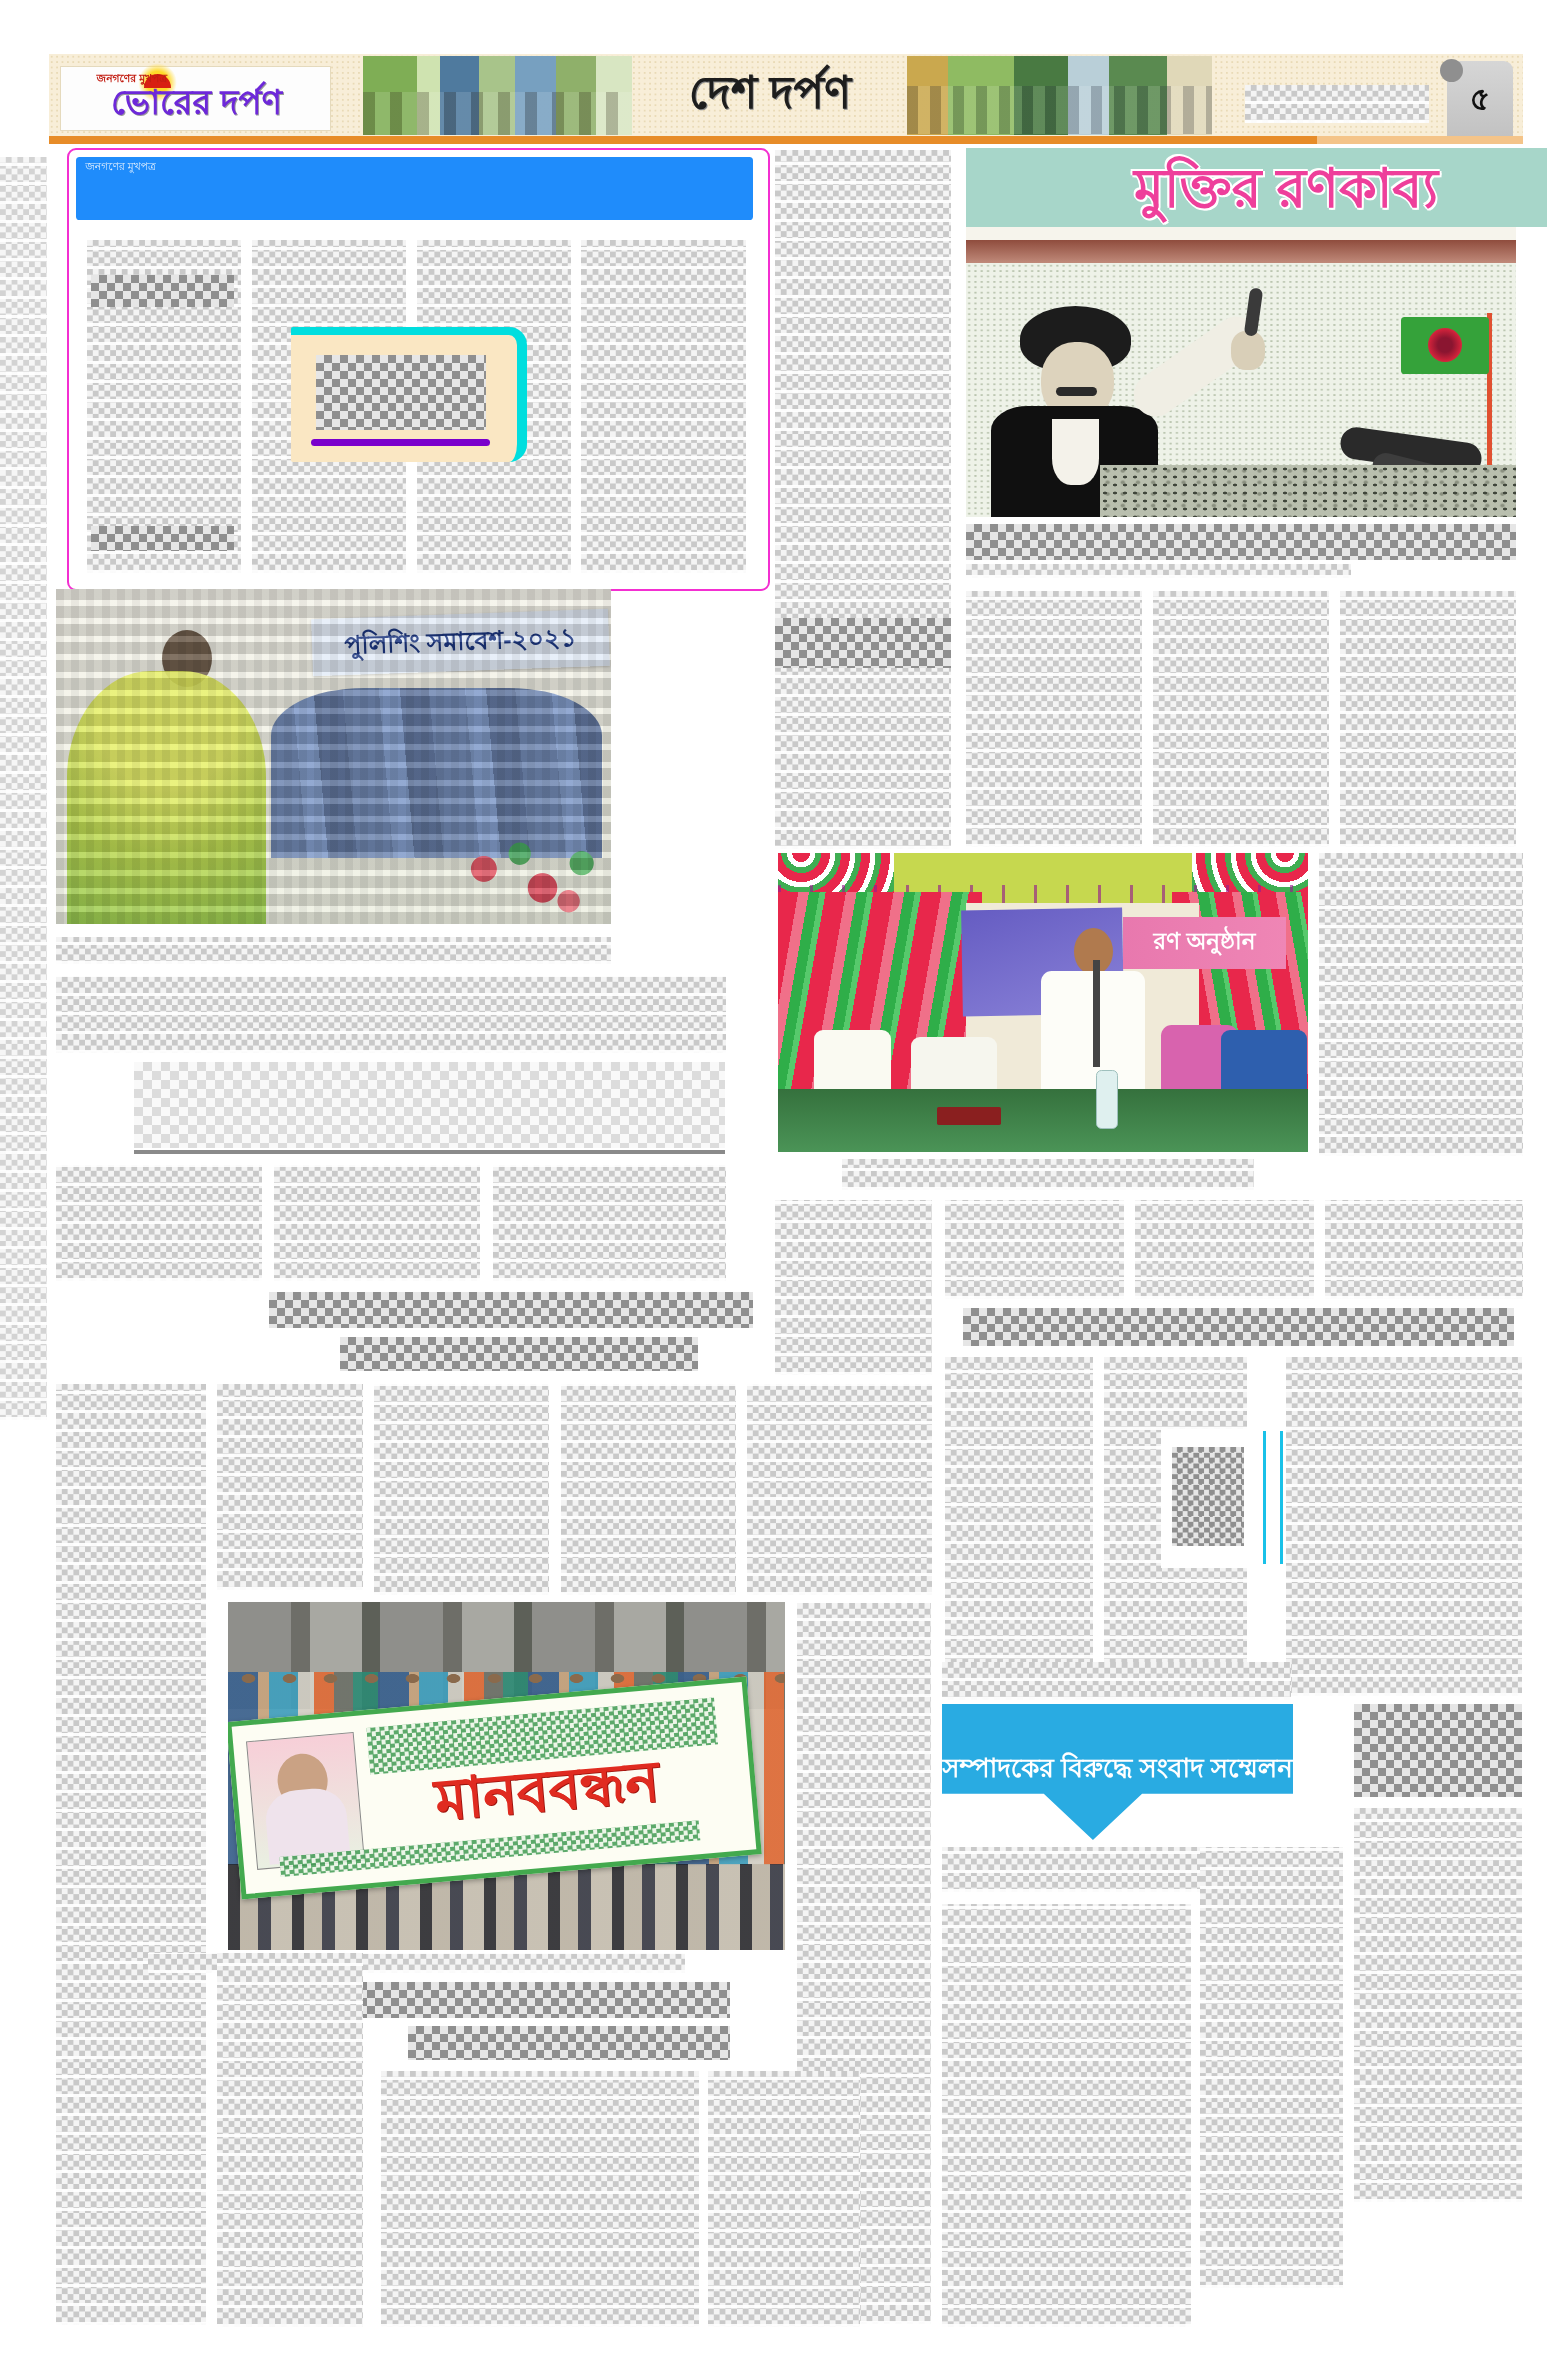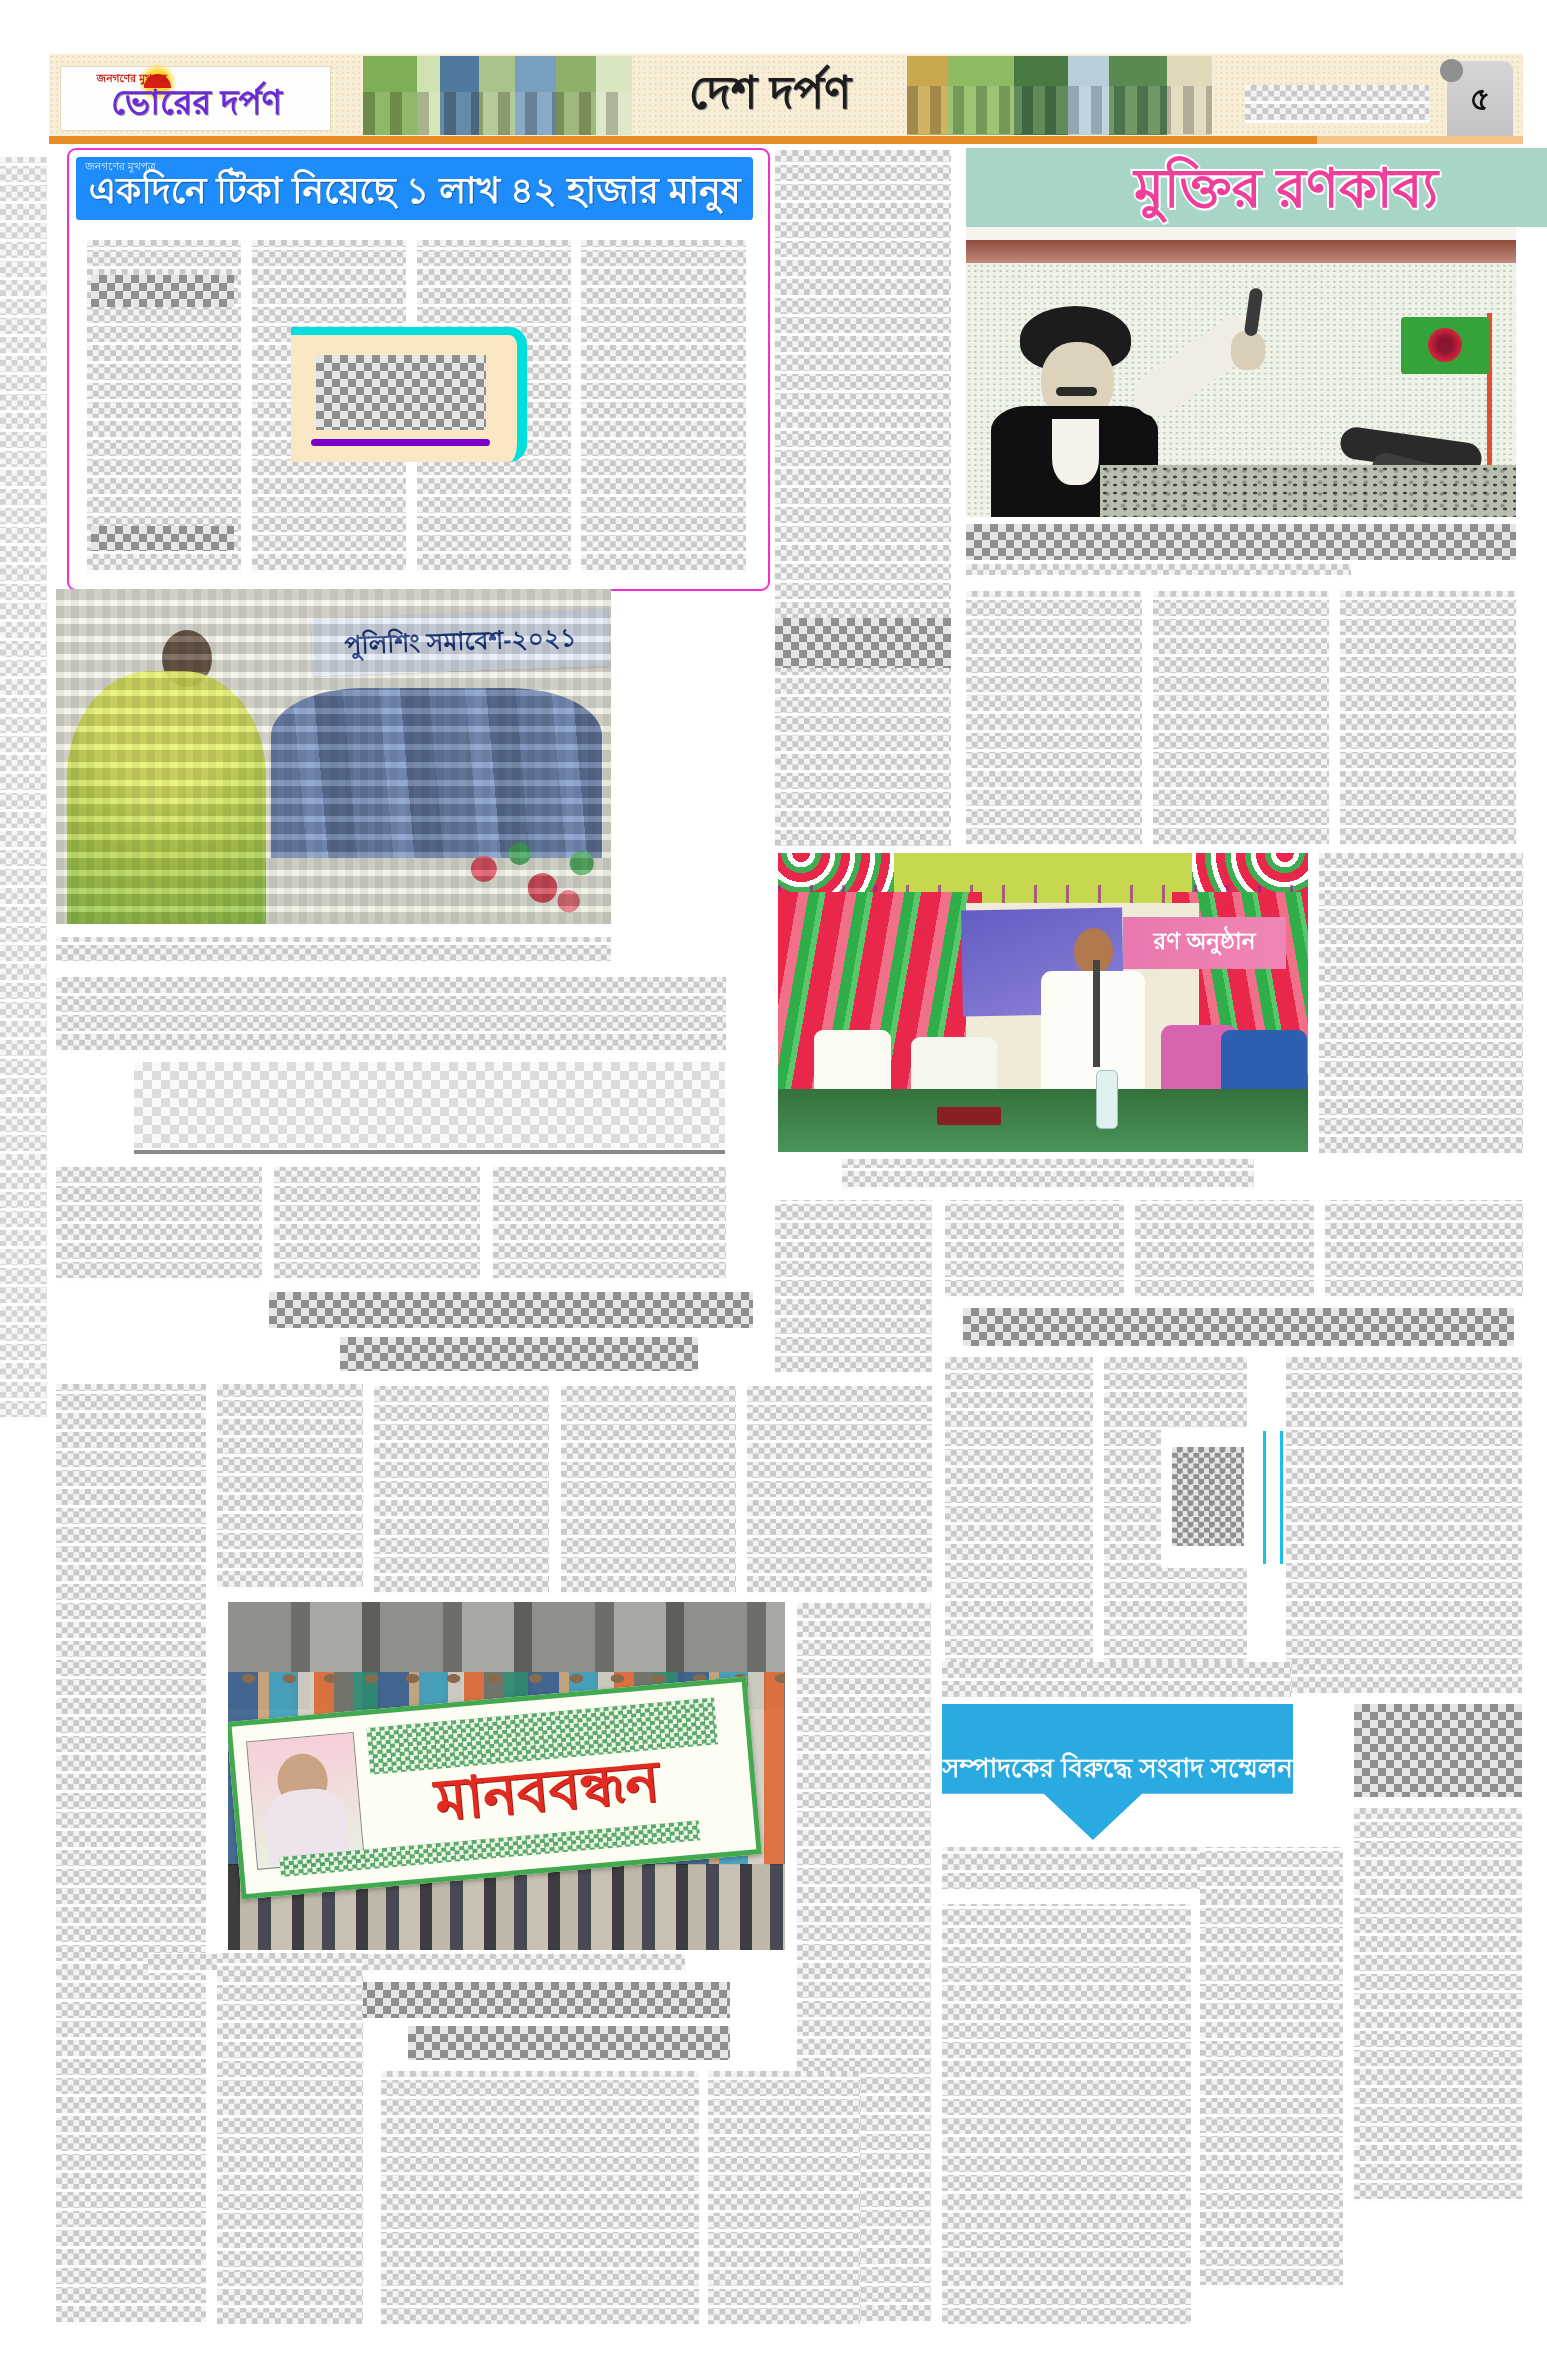--- a/index.html
+++ b/index.html
@@ -67,21 +67,20 @@
       <div class="abs bn" style="left:0;top:20px;width:100%;text-align:center;font-size:32px;font-weight:bold;color:#111;">৫</div>
     </div>
   </div>
   <div class="abs" style="left:49px;top:136px;width:1474px;height:8px;background:linear-gradient(90deg,#e78c28 0 86%,#f4c489 86% 100%);"></div>
 
   <div class="abs pix" style="left:0;top:157px;width:47px;height:1263px;opacity:.8;"></div>
 
   <div class="abs" style="left:67px;top:148px;width:699px;height:439px;border:2.7px solid #f32fd1;border-radius:9px;background:#fff;">
     <div class="abs" style="left:7.2px;top:7.2px;width:677px;height:63px;background:#1f8cfb;border-radius:3.6px;">
       <div class="abs bn" style="left:9px;top:2.7px;font-size:10.7px;color:rgba(255,255,255,.85);">জনগণের মুখপত্র</div>
-      <div class="abs bn" style="left:0;top:12.5px;width:100%;text-align:center;font-size:36px;font-weight:bold;color:#ffffff;text-shadow:0.9px 0.9px 0.9px rgba(0,0,0,.35);">একদিনে টিকা নিয়েছে ১ লাখ ৪২ হাজার মানুষ</div>
     </div>
     <div class="abs pix" style="left:18px;top:90px;width:154px;height:333px;"></div>
     <div class="abs pix" style="left:183px;top:90px;width:154px;height:333px;"></div>
     <div class="abs pix" style="left:348px;top:90px;width:154px;height:333px;"></div>
     <div class="abs pix" style="left:512px;top:90px;width:165px;height:333px;"></div>
     <div class="abs pix-dark" style="left:21.5px;top:125px;width:143px;height:32px;"></div>
     <div class="abs pix-dark" style="left:21.5px;top:376px;width:143px;height:25px;"></div>
 
     <div class="abs" style="left:222px;top:177px;width:226px;height:127px;background:#fae7c3;border-top:8px solid #00dede;border-right:10px solid #00dede;border-radius:1.8px 18px 18px 1.8px;">
       <div class="abs pix-dark" style="left:25px;top:20px;width:170px;height:75px;"></div>

